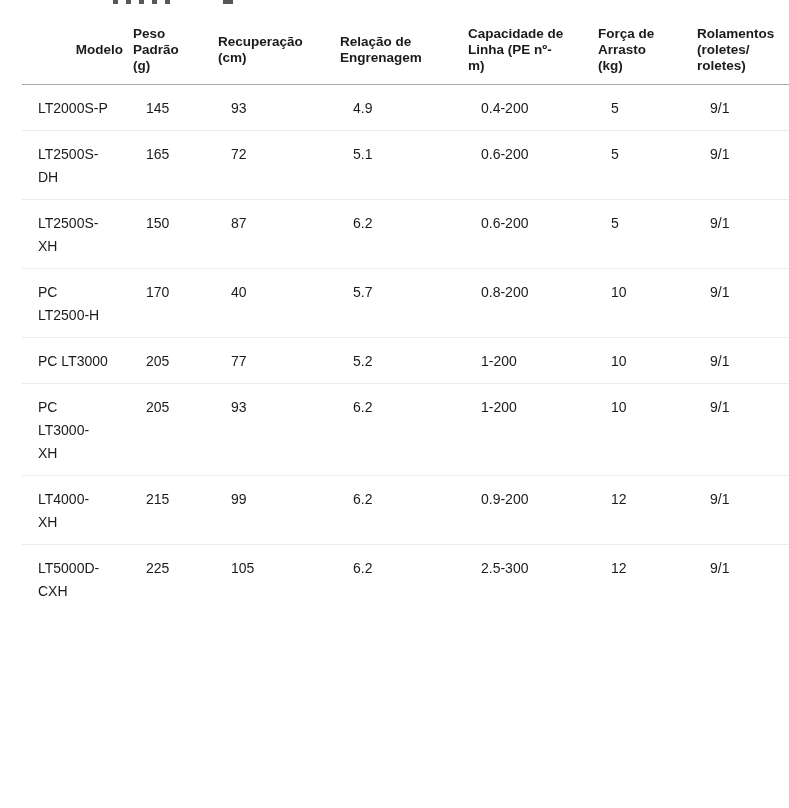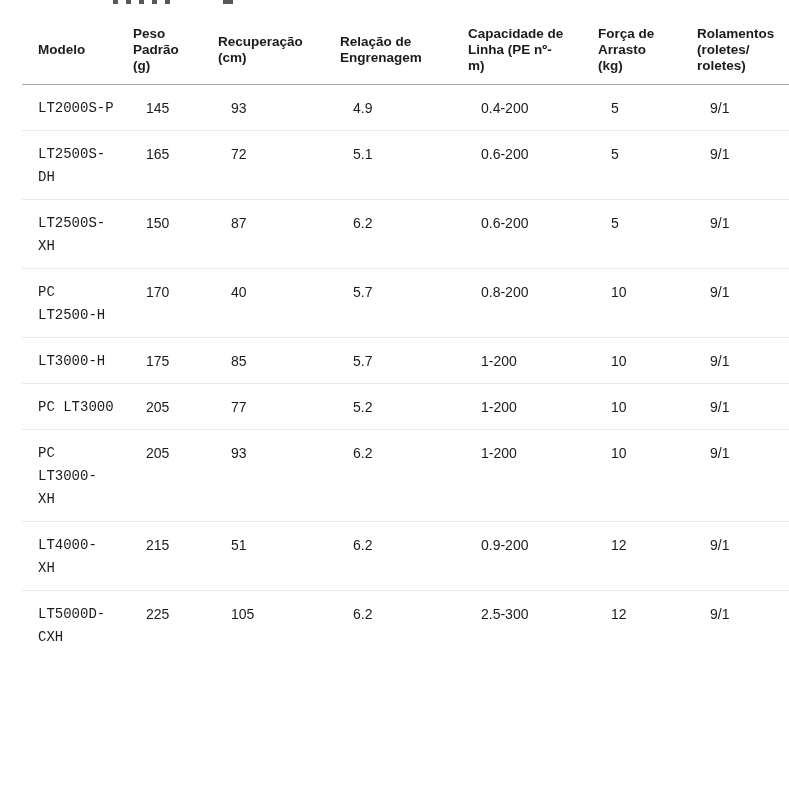--- a/index.html
+++ b/index.html
@@ -56,34 +56,33 @@
   th {
     text-align: left;
     vertical-align: middle;
     font-weight: bold;
     font-size: 13.5px;
     line-height: 16px;
     white-space: pre-line;
     padding: 12px 10px 10px 0;
     border-bottom: 1px solid #a7a7a7;
   }
-  th:first-child { padding-left: 16px; }
+  th:first-child { padding-left: 16px; text-align: right; }
 
   td {
     text-align: left;
     vertical-align: top;
     font-size: 14px;
     line-height: 23px;
     padding: 12px 8px 10px 13px;
     border-bottom: 1px solid #ebebeb;
   }
   td:first-child {
     padding-left: 16px;
     white-space: pre-line;
-    font-family: Liberation Mono, monospace;
   }
   tbody tr:last-child td { border-bottom: none; }
 </style>
 </head>
 <body>
 
 <div class="clipped-fragment">
   <span class="marks-a"></span>
   <span class="marks-b"></span>
 </div>
@@ -153,29 +152,20 @@
         <td>PC
 LT2500-H</td>
         <td>170</td>
         <td>40</td>
         <td>5.7</td>
         <td>0.8-200</td>
         <td>10</td>
         <td>9/1</td>
       </tr>
       <tr>
-        <td>LT3000-H</td>
-        <td>175</td>
-        <td>85</td>
-        <td>5.7</td>
-        <td>1-200</td>
-        <td>10</td>
-        <td>9/1</td>
-      </tr>
-      <tr>
         <td>PC LT3000</td>
         <td>205</td>
         <td>77</td>
         <td>5.2</td>
         <td>1-200</td>
         <td>10</td>
         <td>9/1</td>
       </tr>
       <tr>
         <td>PC
@@ -185,21 +175,21 @@
         <td>93</td>
         <td>6.2</td>
         <td>1-200</td>
         <td>10</td>
         <td>9/1</td>
       </tr>
       <tr>
         <td>LT4000-
 XH</td>
         <td>215</td>
-        <td>51</td>
+        <td>99</td>
         <td>6.2</td>
         <td>0.9-200</td>
         <td>12</td>
         <td>9/1</td>
       </tr>
       <tr>
         <td>LT5000D-
 CXH</td>
         <td>225</td>
         <td>105</td>

